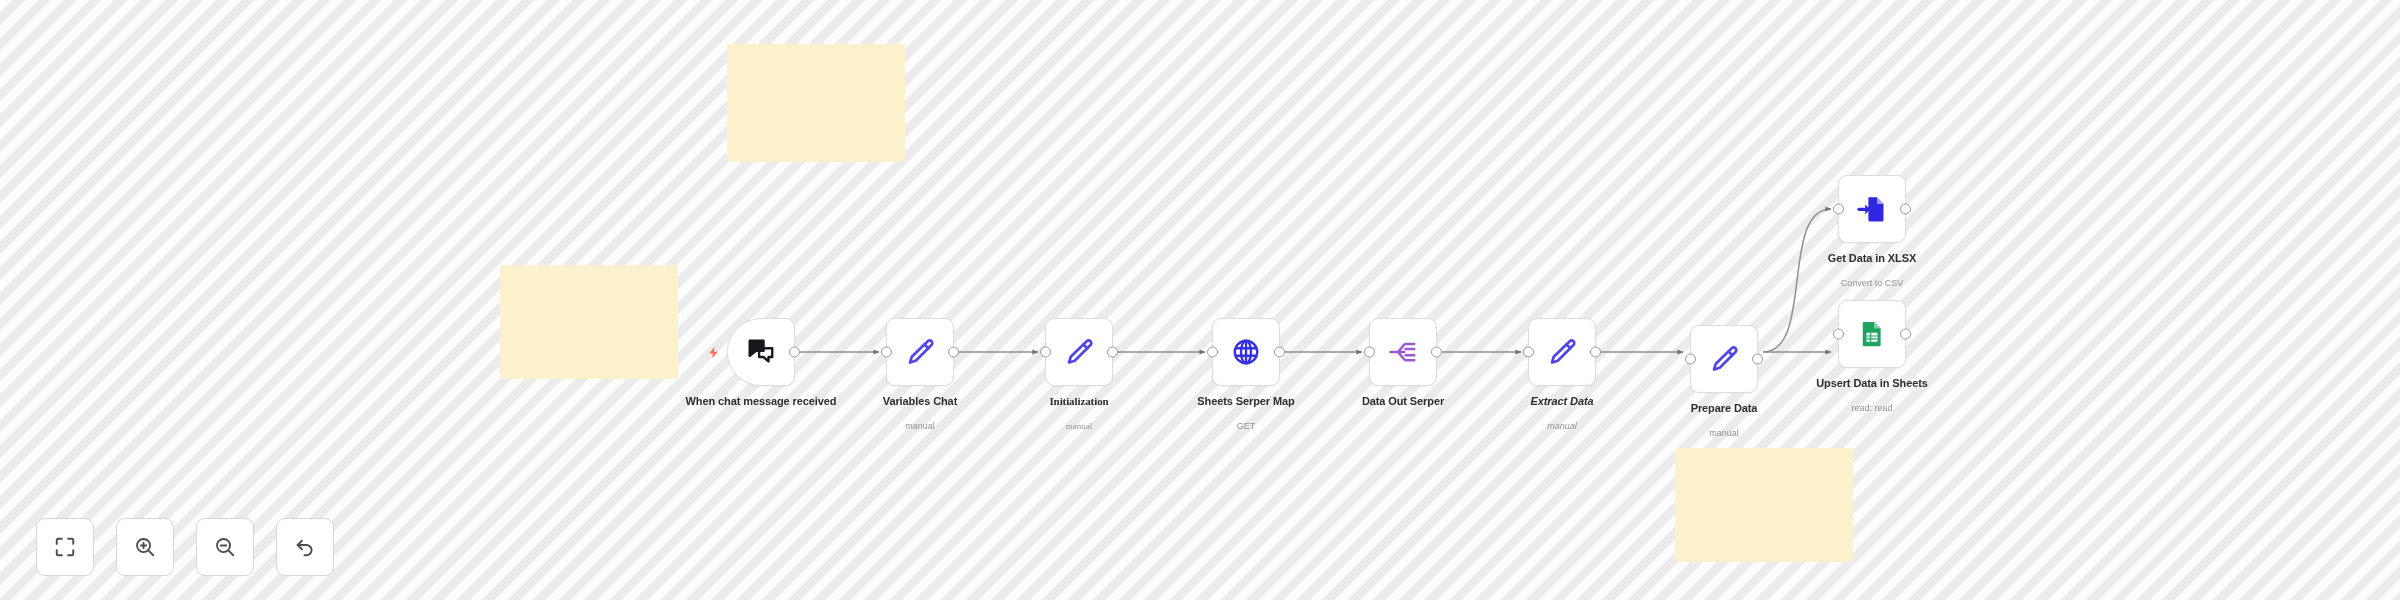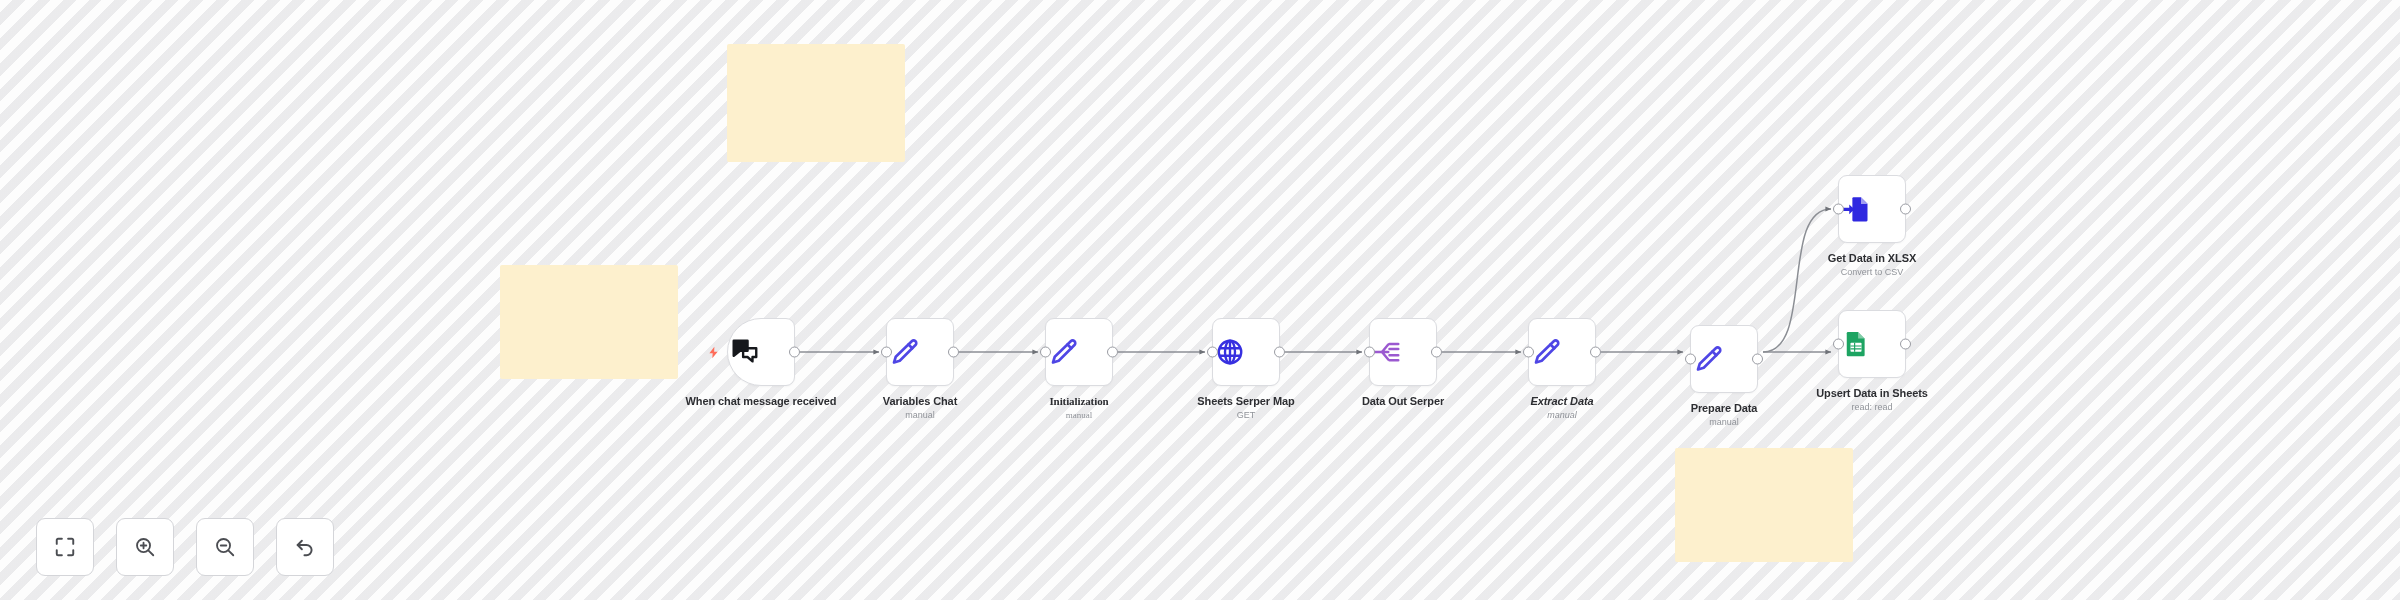--- a/index.html
+++ b/index.html
@@ -38,20 +38,21 @@
 
   
   .node {
     position: absolute;
     width: 68px; height: 68px;
     background: #ffffff;
     border: 1px solid #dbdce0;
     border-radius: 9px;
     display: flex;
     align-items: center;
+    justify-content: center;
     box-shadow: 0 1px 2px rgba(0,0,0,0.035);
   }
   .node.trigger {
     border-radius: 34px 9px 9px 34px;
   }
   .node .glyph {
     width: 34px; height: 34px;
     display: flex; align-items: center; justify-content: center;
   }
 
@@ -82,21 +83,21 @@
     font-size: 11px;
     font-weight: 600;
     color: #2d2e32;
     line-height: 13px;
     letter-spacing: -0.1px;
   }
   .caption .subtitle {
     font-size: 9px;
     color: #909399;
     line-height: 12px;
-    margin-top: 1px;
+    margin-top: 12px;
   }
 
   
   .bolt {
     position: absolute;
     left: -22px;
     top: 50%;
     transform: translateY(-50%);
     width: 14px; height: 14px;
     display: flex; align-items: center; justify-content: center;
@@ -265,21 +266,21 @@
             <path d="M1.6 12.2h8.2" stroke="#2f28e0" stroke-width="2.6" stroke-linecap="round"></path>
             <path d="M6.6 8.3 L10.6 12.2 L6.6 16.1 z" fill="#2f28e0"></path>
           </svg>
         </span>
         <span class="port out"></span>
         <div class="caption">
           <div class="title">Get Data in XLSX</div>
           <div class="subtitle">Convert to CSV</div>
         </div>
       </div>
-      <div class="node" style="left: 1838px; top: 310px;">
+      <div class="node" style="left: 1838px; top: 300px;">
         <span class="port in"></span>
         <span class="glyph">
           <svg width="30" height="30" viewBox="0 0 24 24" fill="none">
             <path d="M5.6 2.3h8.1l5.2 5.2v13.3a1 1 0 0 1-1 1H5.6a1 1 0 0 1-1-1V3.3a1 1 0 0 1 1-1z" fill="#1da462"></path>
             <path d="M13.7 2.4v5.2h5.2z" fill="#ffffff" opacity="0.45"></path>
             <rect x="7.6" y="11" width="8.8" height="7.2" rx="0.6" fill="#ffffff"></rect>
             <path d="M7.6 13.6h8.8M7.6 15.9h8.8M10.9 11v7.2" stroke="#1da462" stroke-width="0.95"></path>
           </svg>
         </span>
         <span class="port out"></span>

